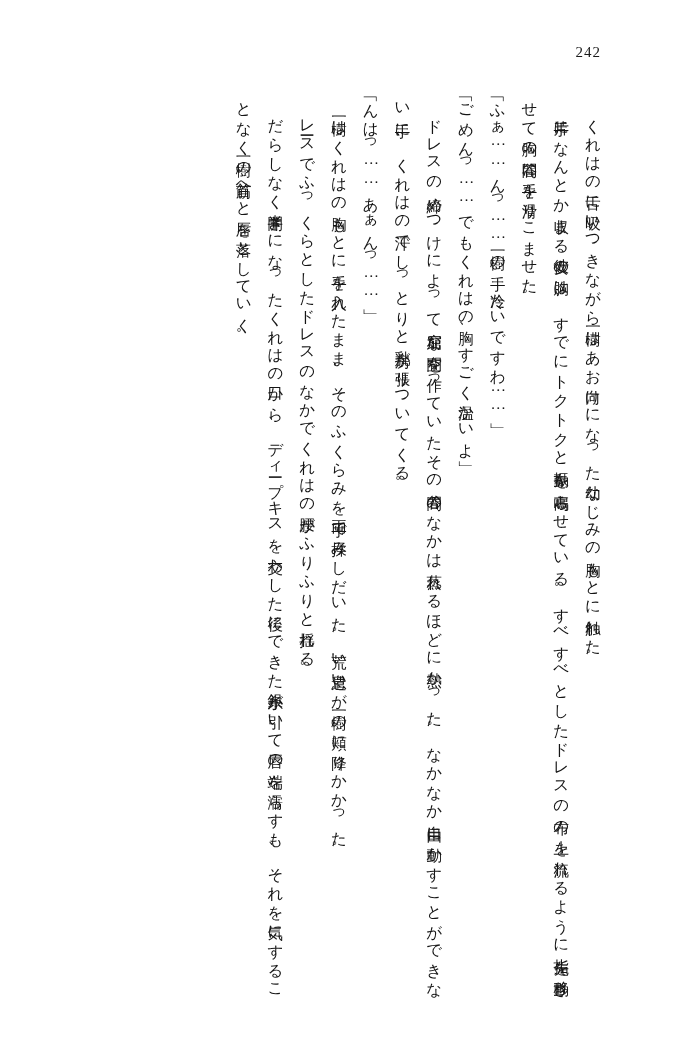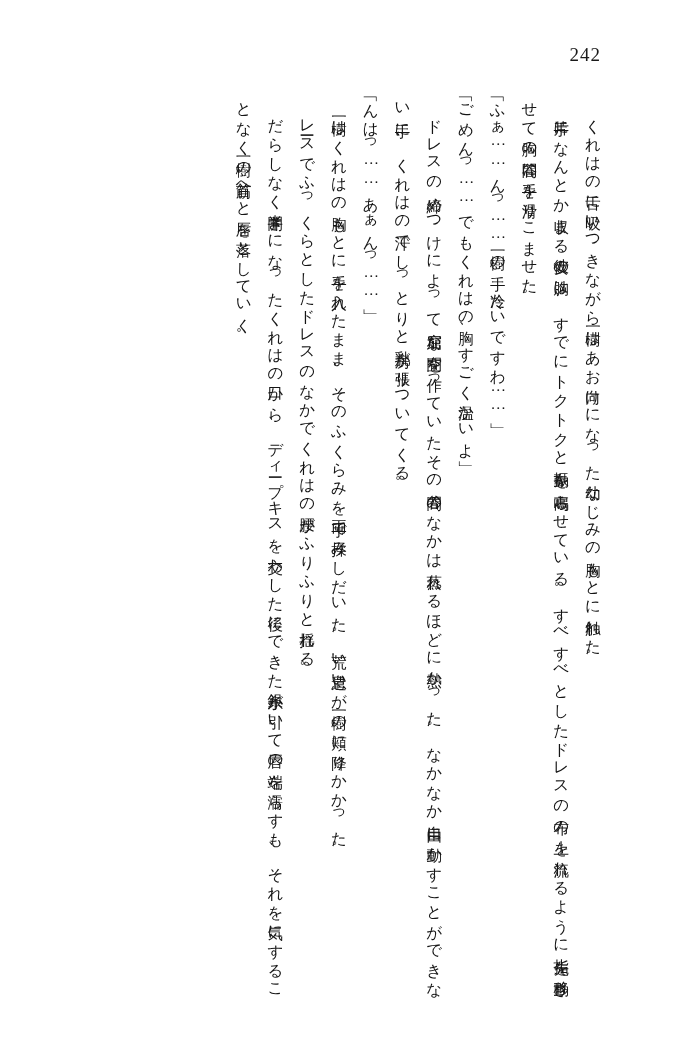--- a/index.html
+++ b/index.html
@@ -18,21 +18,21 @@
     position: relative;
     width: 697px;
     height: 1050px;
     box-sizing: border-box;
     background: #fff;
   }
   .page-number {
     position: absolute;
     top: 44px;
     right: 96px;
-    font-size: 19px;
+    font-size: 15px;
     letter-spacing: 1px;
     color: #1a1a1a;
     font-family: "Liberation Serif", "DejaVu Serif", serif;
   }
   .body-text {
     position: absolute;
     top: 92px;
     right: 88px;
     left: 58px;
     bottom: 60px;

